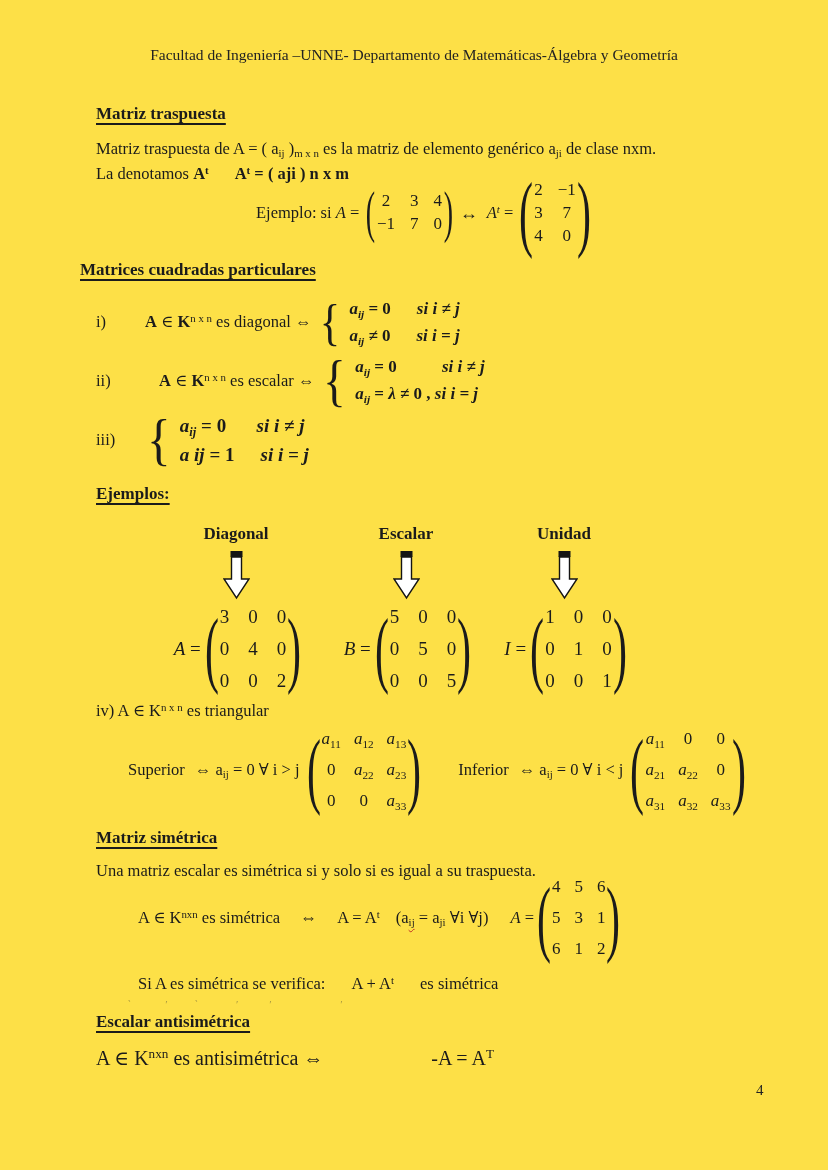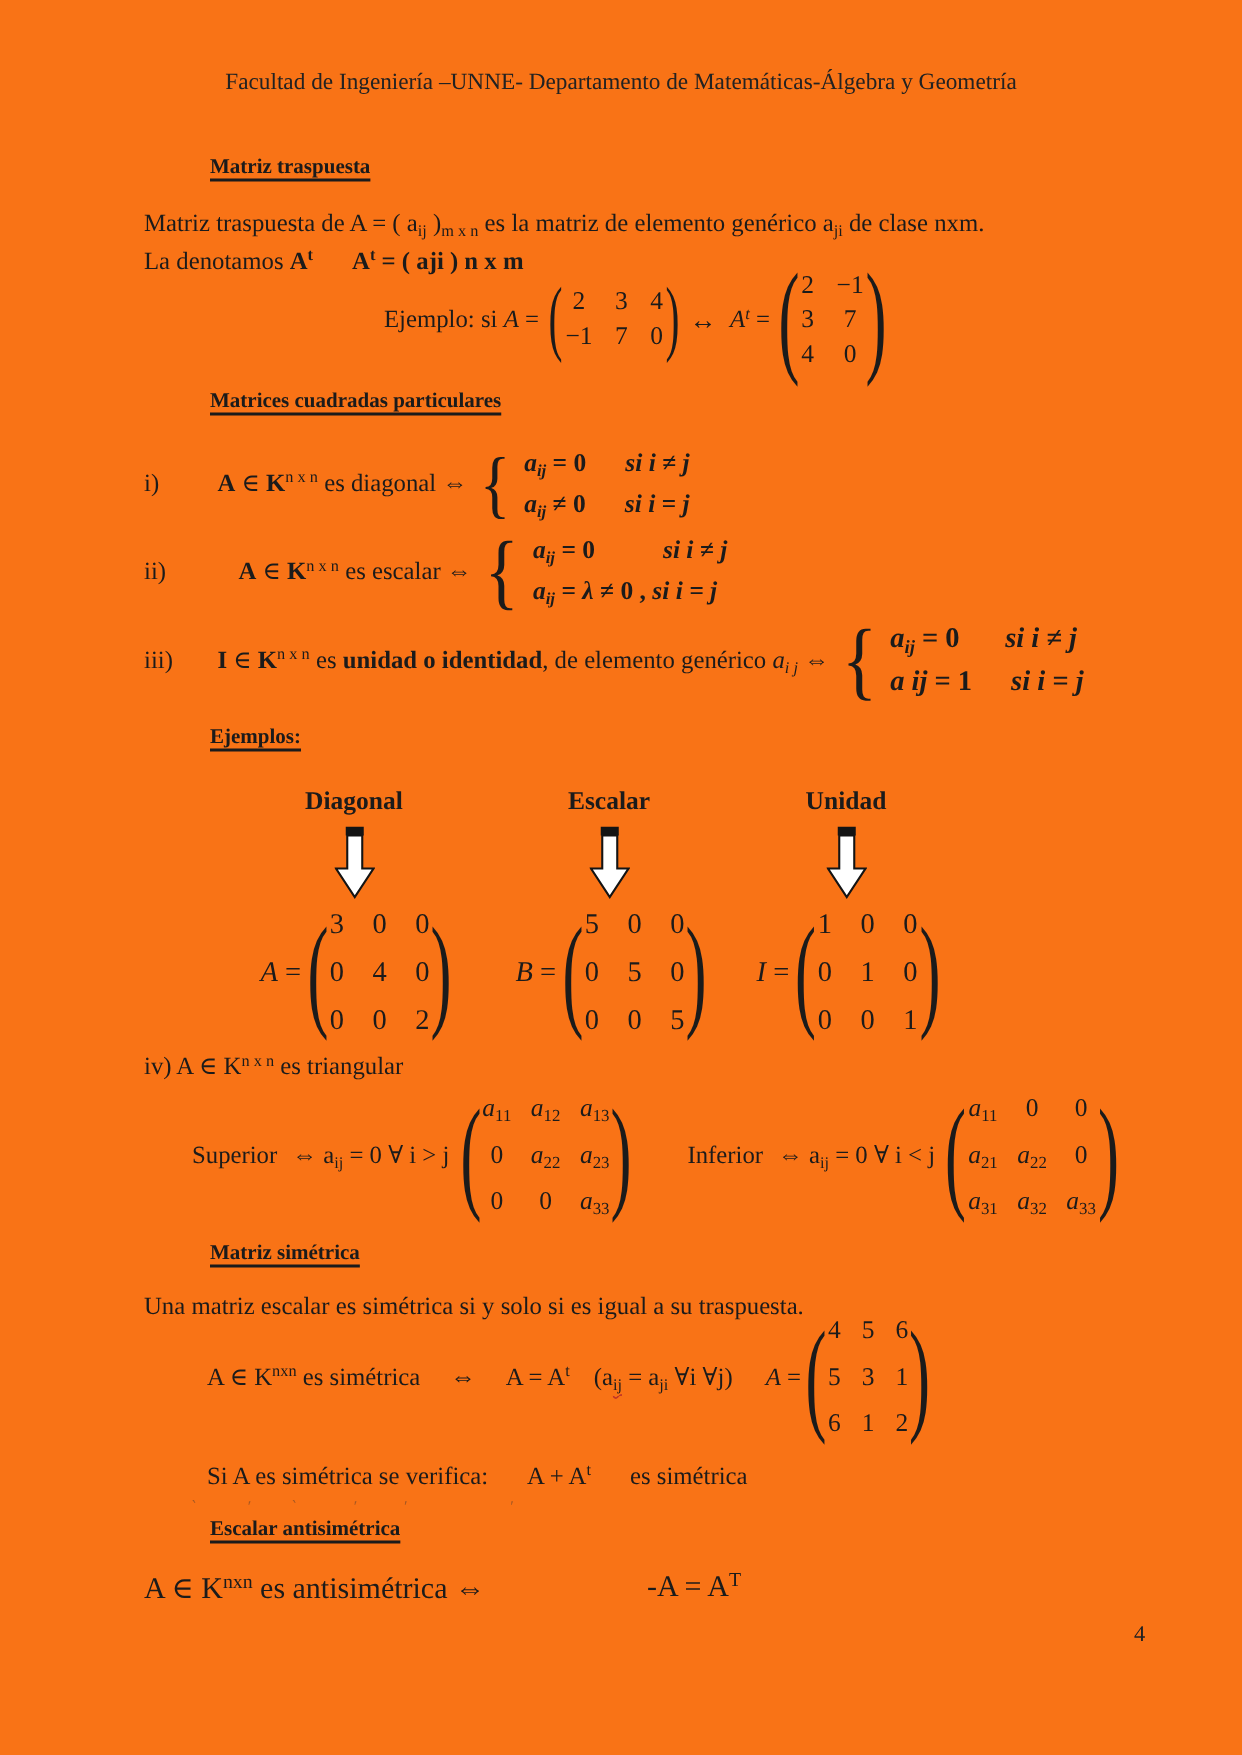--- a/index.html
+++ b/index.html
@@ -1,20 +1,20 @@
 <!DOCTYPE html>
 <html><head>
 <meta charset="utf-8">
 <style>
   html,body{margin:0;padding:0;background:#fff;}
-  .page{position:relative;width:828px;height:1170px;background:#f97316;overflow:hidden;
+  .page{position:relative;width:828px;height:1170px;background:#fde047;overflow:hidden;
         font-family:"Liberation Serif","DejaVu Serif",serif;color:#1b1b1b;}
   .abs{position:absolute;}
   .hdr{width:100%;text-align:center;font-size:15.5px;color:#222;}
-  .h{font-size:14px;font-weight:bold;text-decoration:underline;text-decoration-thickness:1.5px;text-underline-offset:4px;margin-left:44px;}
+  .h{font-size:17px;font-weight:bold;text-decoration:underline;text-decoration-thickness:1.5px;text-underline-offset:4px;}
   .body-text{font-size:16.5px;}
   sub{font-size:66%;vertical-align:-0.32em;line-height:0;}
   sup{font-size:66%;vertical-align:0.5em;line-height:0;}
   .sq{text-decoration:underline wavy #c23425;text-decoration-thickness:1px;text-underline-offset:2px;}
   i{font-style:italic;}
   
   .frow{display:flex;align-items:center;}
   
   .mx{display:inline-flex;align-items:center;}
   .mx .paren{font-family:"Liberation Serif",serif;font-weight:400;line-height:0.92;display:inline-block;transform:scaleX(.5);}
@@ -79,21 +79,21 @@
           <span>−1</span>
           <span>3</span>
           <span>7</span>
           <span>4</span>
           <span>0</span>
         </span>
         <span class="paren p3">)</span>
       </span>
   </div>
 
-  <div class="abs h" style="left:96px;top:260px;text-align:right;">Matrices cuadradas particulares</div>
+  <div class="abs h" style="left:80px;top:260px;text-align:right;">Matrices cuadradas particulares</div>
 
   <div class="abs frow" style="left:96px;top:294px;height:56px;">
     <span class="item-label">i)</span>
     <span class="body-text" style="margin-right:7px;"><b>A</b> ∈ <b>K</b><sup>n x n</sup> es diagonal ⇔</span>
     <span class="cases c1">
         <span class="brace">{</span>
         <span class="case-rows">
           <span class="case-row">
             <span><i>a<sub>ij</sub></i> = 0</span>
             <span><i>si  i ≠ j</i></span>
@@ -119,21 +119,20 @@
           <span class="case-row">
             <span><i>a<sub>ij</sub></i> = <i>λ</i> ≠ 0 , <i>si  i = j</i></span>
             <span></span>
           </span>
         </span>
       </span>
   </div>
 
   <div class="abs frow" style="left:96px;top:406px;height:68px;">
     <span class="item-label">iii)</span>
-    <span class="body-text" style="margin-right:6px;"><b>I</b> ∈ <b>K</b><sup>n x n</sup> es <b>unidad o identidad</b>, de elemento genérico <i>a<sub>i j</sub></i> ⇔</span>
     <span class="cases c3">
         <span class="brace">{</span>
         <span class="case-rows">
           <span class="case-row">
             <span><i>a<sub>ij</sub></i> = 0</span>
             <span><i>si i ≠ j</i></span>
           </span>
           <span class="case-row">
             <span><i>a ij</i> = 1</span>
             <span><i>si i = j</i></span>

